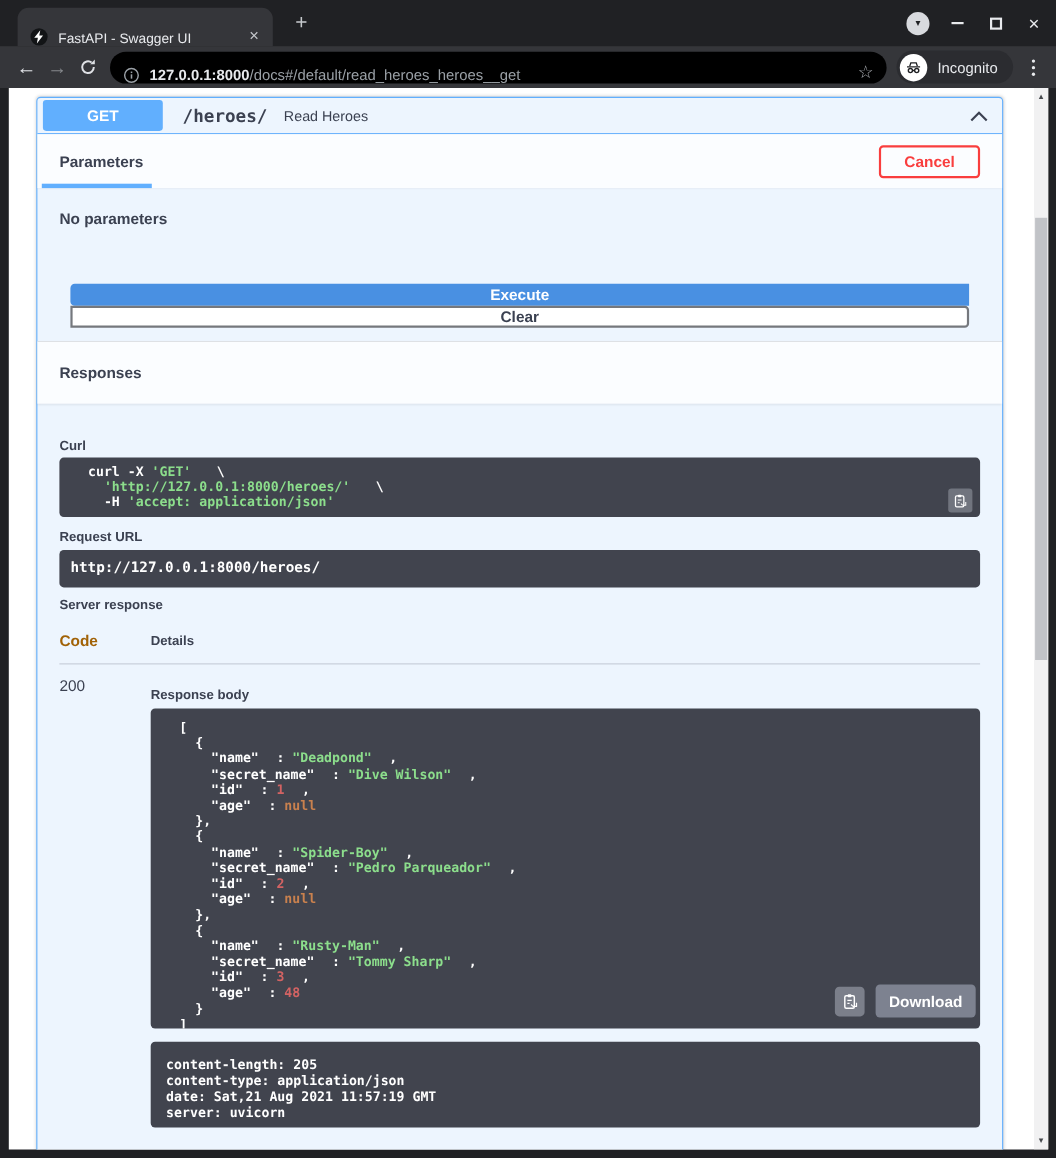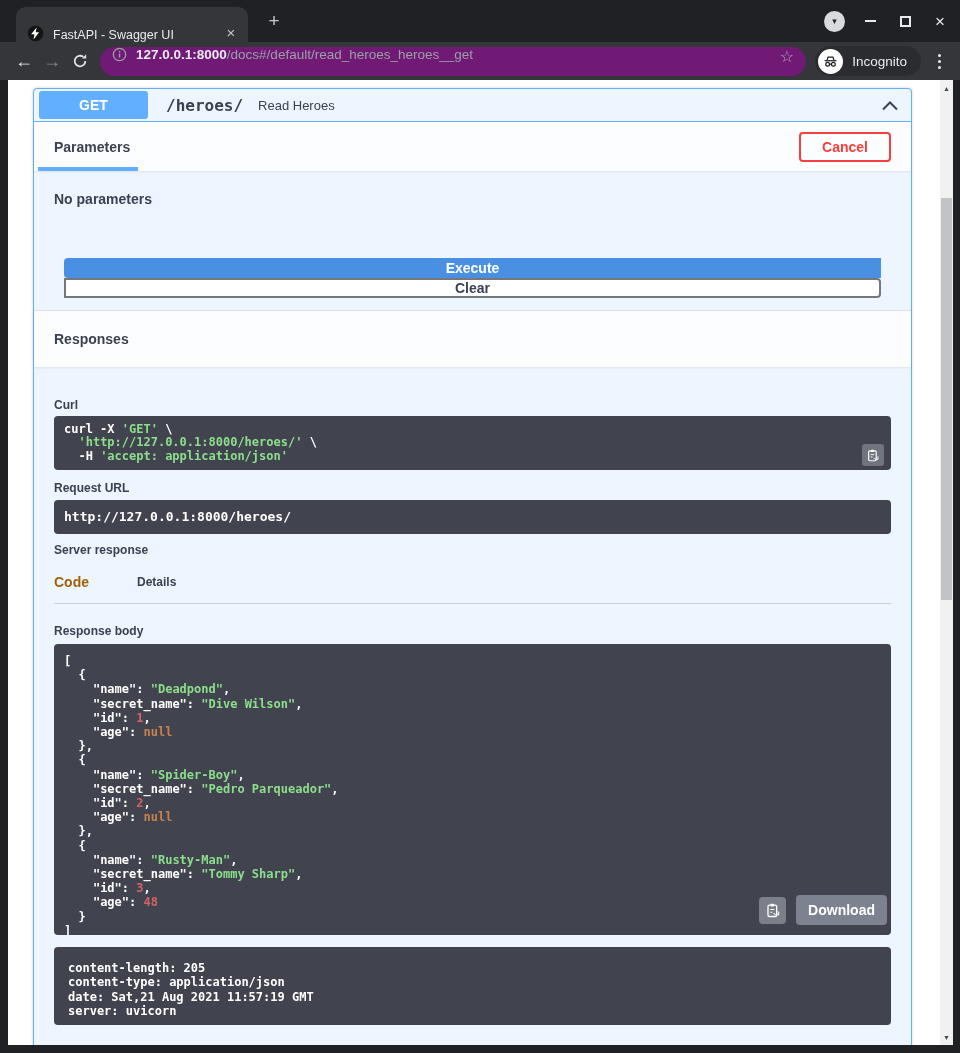--- a/index.html
+++ b/index.html
@@ -24,22 +24,22 @@
   .min-glyph { width:11px; height:0; border-bottom:2px solid #e8eaed; }
   .max-glyph { width:11px; height:11px; border:2px solid #e8eaed; }
   .close-glyph { font-size:17px; line-height:17px; }
 
   
   .toolbar { position:absolute; left:0; top:42px; width:100%; height:38px; background:#35363a;
              display:flex; align-items:center; padding:0 10px; }
   .nav-btn { width:28px; height:28px; display:flex; align-items:center; justify-content:center;
              font-size:18px; color:#dfe1e5; flex:0 0 auto; }
   .nav-btn.disabled { color:#84878b; }
-  .url-pill { flex:1; height:29px; margin:0 9px 0 6px; background:#701a75; border-radius:15px;
-              display:flex; align-items:flex-start; padding:0 12px; min-width:0; }
+  .url-pill { flex:1; height:29px; margin:0 9px 0 6px; background:#000000; border-radius:15px;
+              display:flex; align-items:flex-end; padding:0 12px; min-width:0; }
   .info-icon { width:15px; height:15px; flex:0 0 auto; display:flex; }
   .url-text { margin-left:9px; font-size:13.5px; white-space:nowrap; overflow:hidden; flex:1; min-width:0; }
   .url-host { color:#e8eaed; font-weight:bold; }
   .url-rest { color:#9aa0a6; }
   .star-icon { color:#aeb1b6; font-size:16px; margin-left:8px; flex:0 0 auto; }
   .incog-badge { height:30px; border-radius:15px; background:#2b2c30; display:flex; align-items:center;
                  padding:0 14px 0 3px; gap:9px; flex:0 0 auto; }
   .incog-circle { width:25px; height:25px; border-radius:50%; background:#fff; display:flex;
                   align-items:center; justify-content:center; }
   .incog-label { color:#e8eaed; font-size:13.5px; }
@@ -117,21 +117,21 @@
   .headers-block { height:78px; padding:14px 10px 0 14px; font-size:12px; }
   .headers-block pre { line-height:14.3px; }
 
   .body-controls { position:absolute; right:4px; bottom:10px; display:flex; align-items:center; gap:10px; }
   .copy-btn-lg { width:27px; height:27px; border-radius:4px; background:#7b7f8a; border:none;
                  display:flex; align-items:center; justify-content:center; position:static; }
   .download-btn { height:30px; padding:0 12px; background:#7d8290; border:none; border-radius:4px;
                   color:#fff; font-weight:bold; font-size:14px; font-family:"Liberation Sans", sans-serif; }
 
   
-  .t-plain { color:#ffffff; }
+  .t-plain { color:#ffffff;margin-left:16px; }
   .t-string { color:#8cde8c; }
   .t-key { color:#ffffff; }
   .t-number { color:#d36363; }
   .t-null { color:#c9814e; }
 </style>
 </head>
 <body>
 
 <div class="window">
 
@@ -257,20 +257,21 @@
           </div>
 
           <div class="code-label lbl-server">Server response</div>
 
           <div class="resp-table-head">
             <div class="col-code-h">Code</div>
             <div class="col-details-h">Details</div>
           </div>
 
           <div class="resp-row">
+            <div class="col-code">200</div>
             <div class="col-details">
 
               <div class="code-label lbl-body">Response body</div>
               <div class="code-block body-block">
                 <pre><span class="t-plain">[
 </span><span class="t-plain">  {
 </span><span class="t-plain">    </span><span class="t-key">"name"</span><span class="t-plain">: </span><span class="t-string">"Deadpond"</span><span class="t-plain">,
 </span><span class="t-plain">    </span><span class="t-key">"secret_name"</span><span class="t-plain">: </span><span class="t-string">"Dive Wilson"</span><span class="t-plain">,
 </span><span class="t-plain">    </span><span class="t-key">"id"</span><span class="t-plain">: </span><span class="t-number">1</span><span class="t-plain">,
 </span><span class="t-plain">    </span><span class="t-key">"age"</span><span class="t-plain">: </span><span class="t-null">null</span><span class="t-plain">

